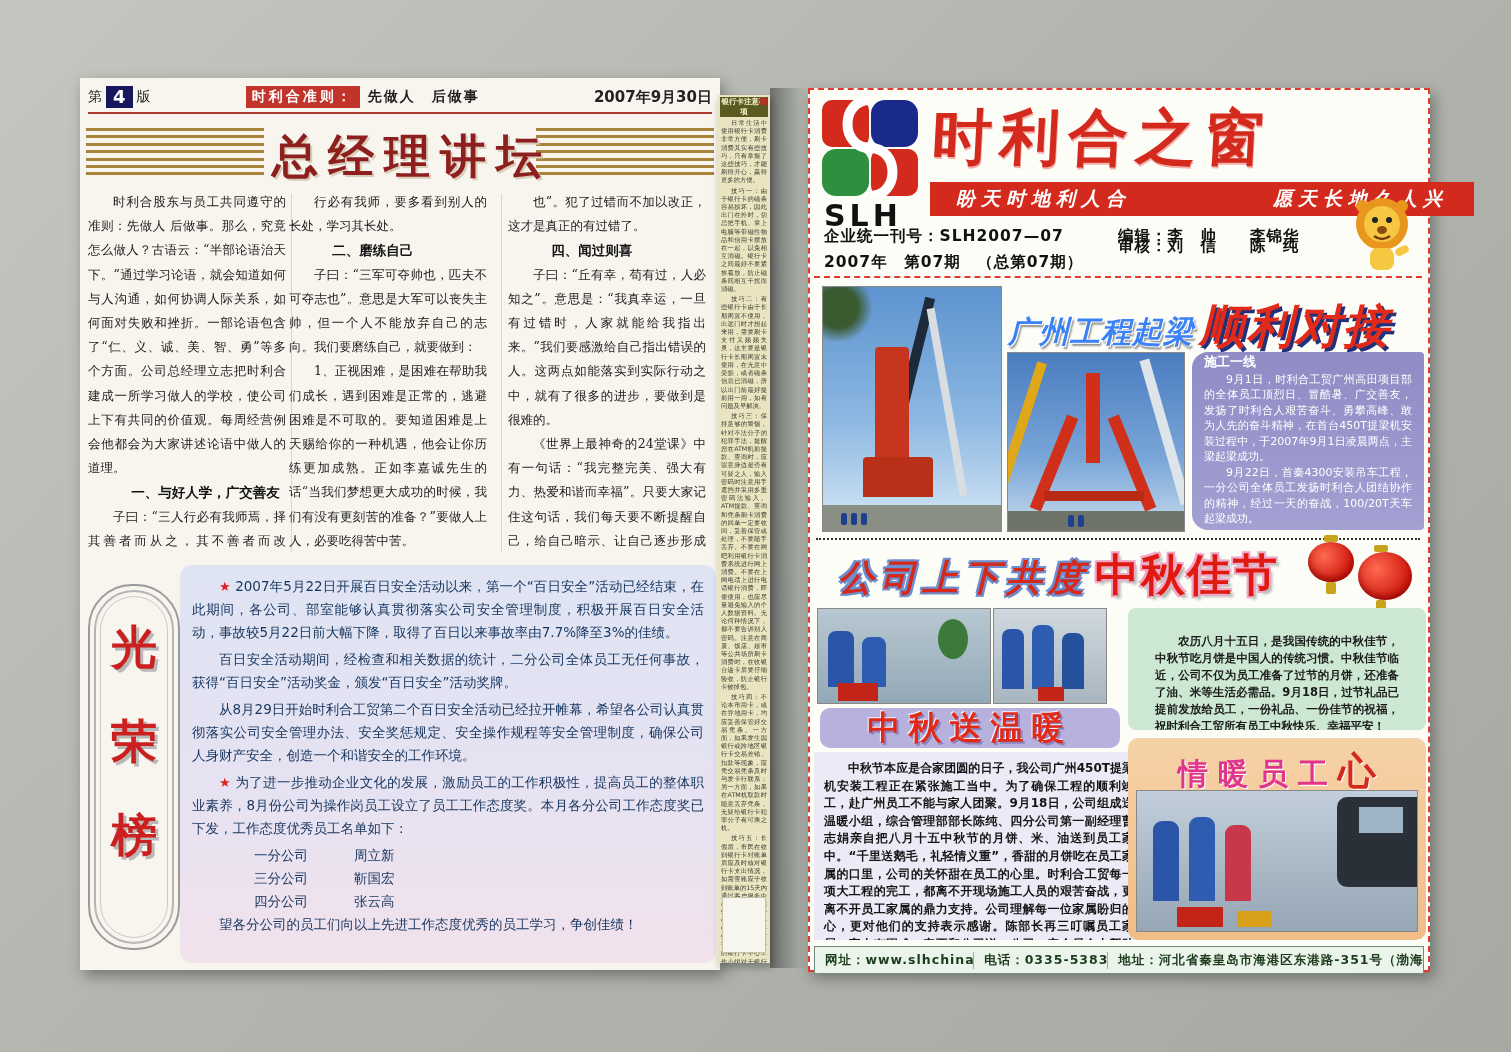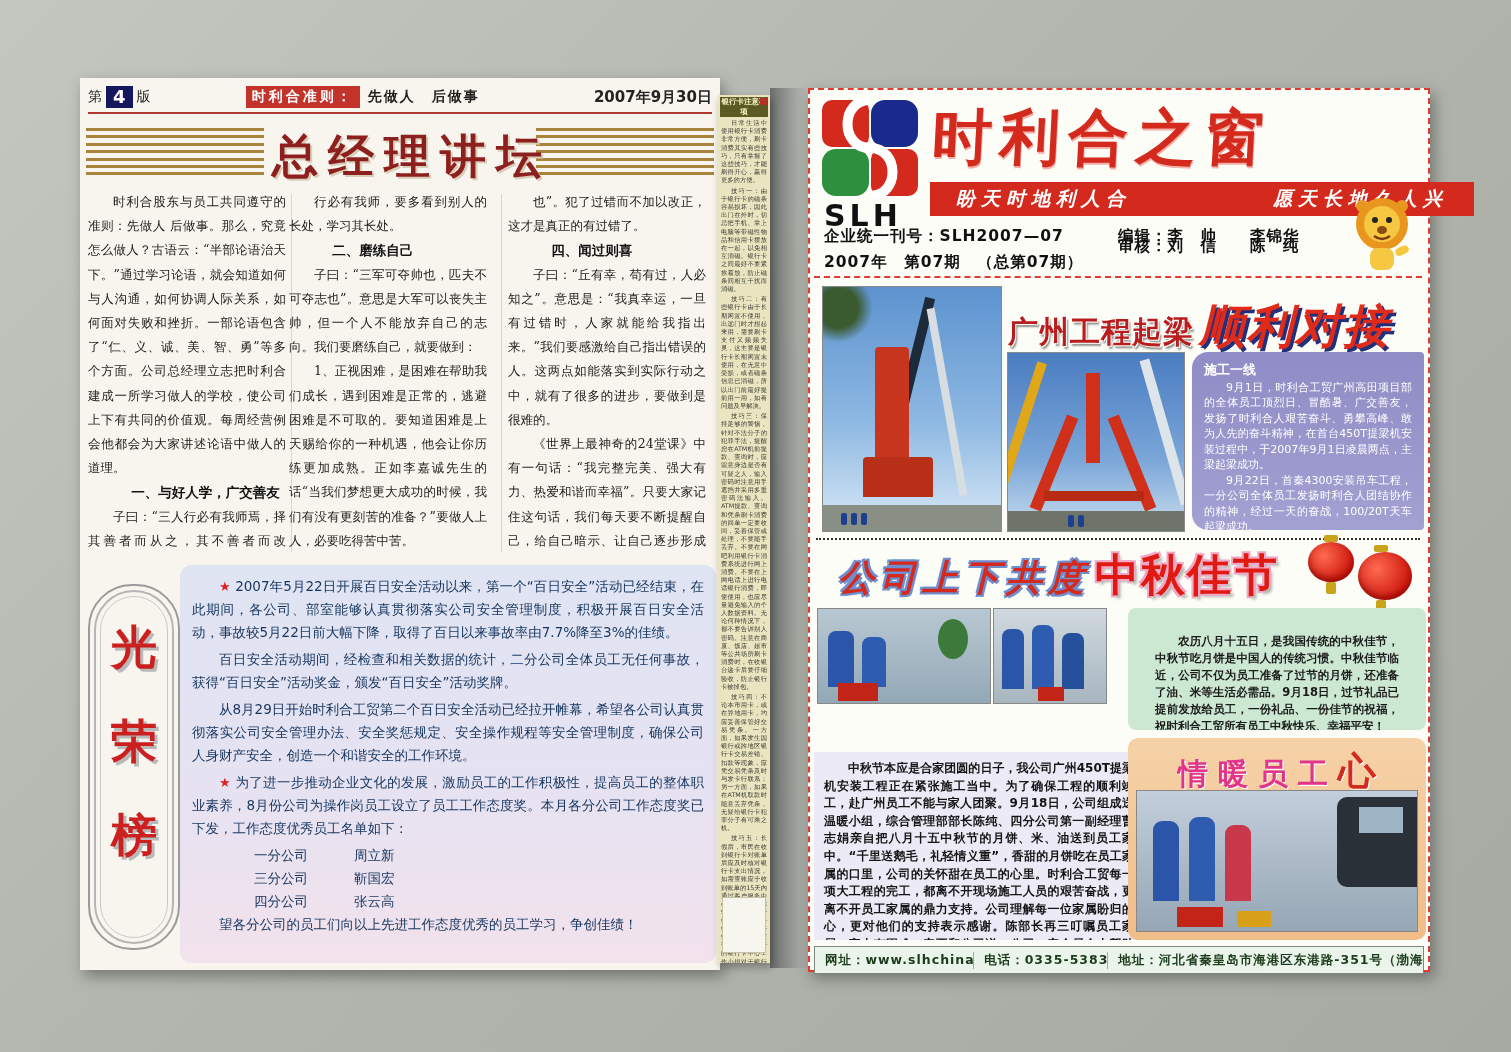--- a/index.html
+++ b/index.html
@@ -56,26 +56,26 @@
   .slh-title{font-size:60px;font-weight:bold;color:#d42a1e;letter-spacing:8px;white-space:nowrap;
     transform:skewX(-3deg);text-shadow:1px 2px 0 #f3b0a8;}
   .slogan-bar{background:#d42a1e;color:#fff;font-weight:bold;font-style:italic;
     font-size:19px;display:flex;align-items:center;justify-content:space-between;
     padding:0 26px;letter-spacing:6px;}
   .mast-info{font-size:15.5px;font-weight:bold;color:#111;letter-spacing:1px;white-space:nowrap;}
   
   .photo{overflow:hidden;border:1px solid #888;}
   .sky1{background:linear-gradient(180deg,#5d93cf 0%,#8db8e2 55%,#d8e9f6 100%);}
   .sky2{background:linear-gradient(180deg,#4a7cc0 0%,#7aa6d8 60%,#c8dcEE 100%);}
-  .headline-pre{font-size:30px;font-weight:bold;color:#b91c1c;
+  .headline-pre{font-size:30px;font-weight:bold;font-style:italic;color:#3b82f6;
     text-shadow:-1px -1px 0 #fff,1px 1px 0 #fff,2px 3px 2px rgba(0,0,0,.45);letter-spacing:1px;}
   .headline-main{font-size:46px;font-weight:bold;font-style:italic;color:#e02a1a;
     text-shadow:3px 3px 0 #20307a;letter-spacing:2px;}
   .sgx-box{background:linear-gradient(180deg,#8f8cc6,#a3a0d2);border-radius:16px 4px 4px 16px;
-    color:#fff;padding:10px 12px;box-sizing:border-box;font-size:11px;line-height:15.5px;
+    color:#fff;padding:2px 12px;box-sizing:border-box;font-size:11px;line-height:15.5px;
     text-align:justify;overflow:hidden;}
   .sgx-box h5{margin:0 0 2px 0;font-size:13px;}
   .sgx-box p{margin:0;text-indent:2em;}
   .dotline{border-top:2px dotted #333;}
   .banner-pre{font-size:36px;font-weight:bold;font-style:italic;color:#d42a1e;letter-spacing:6px;
     text-shadow:-2px -2px 0 #6d8fd0,2px -2px 0 #6d8fd0,-2px 2px 0 #6d8fd0,2px 2px 0 #6d8fd0;}
   .banner-main{font-size:44px;font-weight:bold;color:#e01a10;letter-spacing:2px;
     text-shadow:-2px -2px 0 #f0a8c8,2px -2px 0 #f0a8c8,-2px 2px 0 #f0a8c8,3px 3px 3px rgba(0,0,0,.3);}
   .lantern{position:absolute;width:46px;height:40px;background:radial-gradient(circle at 35% 35%,#ff6a50,#d01a10 70%);
     border-radius:50% ;box-shadow:inset 0 -4px 6px rgba(120,0,0,.6);}
@@ -286,20 +286,23 @@
     <div class="abs photo" style="left:183px;top:518px;width:112px;height:94px;background:linear-gradient(180deg,#cfd8de,#a8b6c0);">
       <div class="bar" style="left:8px;top:20px;width:22px;height:60px;background:#2a55a8;border-radius:8px 8px 0 0;"></div>
       <div class="bar" style="left:38px;top:16px;width:22px;height:64px;background:#2d5cb0;border-radius:8px 8px 0 0;"></div>
       <div class="bar" style="left:68px;top:24px;width:22px;height:56px;background:#24509c;border-radius:8px 8px 0 0;"></div>
       <div class="bar" style="left:44px;bottom:2px;width:26px;height:14px;background:#c22418;"></div>
     </div>
     <div class="abs green-panel" style="left:318px;top:518px;width:298px;height:122px;">
       <p>农历八月十五日，是我国传统的中秋佳节，中秋节吃月饼是中国人的传统习惯。中秋佳节临近，公司不仅为员工准备了过节的月饼，还准备了油、米等生活必需品。9月18日，过节礼品已提前发放给员工，一份礼品、一份佳节的祝福，祝时利合工贸所有员工中秋快乐、幸福平安！</p>
     </div>
 
+    <div class="abs warm-band" style="left:10px;top:618px;width:300px;height:40px;">
+      <span class="warm-title">中秋送温暖</span>
+    </div>
     <div class="abs warm-text" style="left:4px;top:662px;width:330px;height:188px;">
       <p>中秋节本应是合家团圆的日子，我公司广州450T提梁机安装工程正在紧张施工当中。为了确保工程的顺利竣工，赴广州员工不能与家人团聚。9月18日，公司组成送温暖小组，综合管理部部长陈纯、四分公司第一副经理曹志娟亲自把八月十五中秋节的月饼、米、油送到员工家中。“千里送鹅毛，礼轻情义重”，香甜的月饼吃在员工家属的口里，公司的关怀甜在员工的心里。时利合工贸每一项大工程的完工，都离不开现场施工人员的艰苦奋战，更离不开员工家属的鼎力支持。公司理解每一位家属盼归的心，更对他们的支持表示感谢。陈部长再三叮嘱员工家属，家中有困难一定要和公司说，公司一定会尽全力帮助员工解决，也请他们放心，亲人很快就会归来。</p>
     </div>
 
     <div class="abs peach-panel" style="left:318px;top:648px;width:298px;height:202px;">
       <div style="text-align:center;padding-top:8px;">
         <span class="heart-title"><span>情暖员工</span><span class="last">心</span></span>
       </div>
       <div class="photo" style="position:absolute;left:8px;top:52px;right:8px;bottom:8px;background:linear-gradient(180deg,#c2cedb,#96a6b4);">
         <div class="bar" style="right:0;top:6px;width:80px;height:90px;background:#2a3038;border-radius:10px 0 0 10px;"></div>

